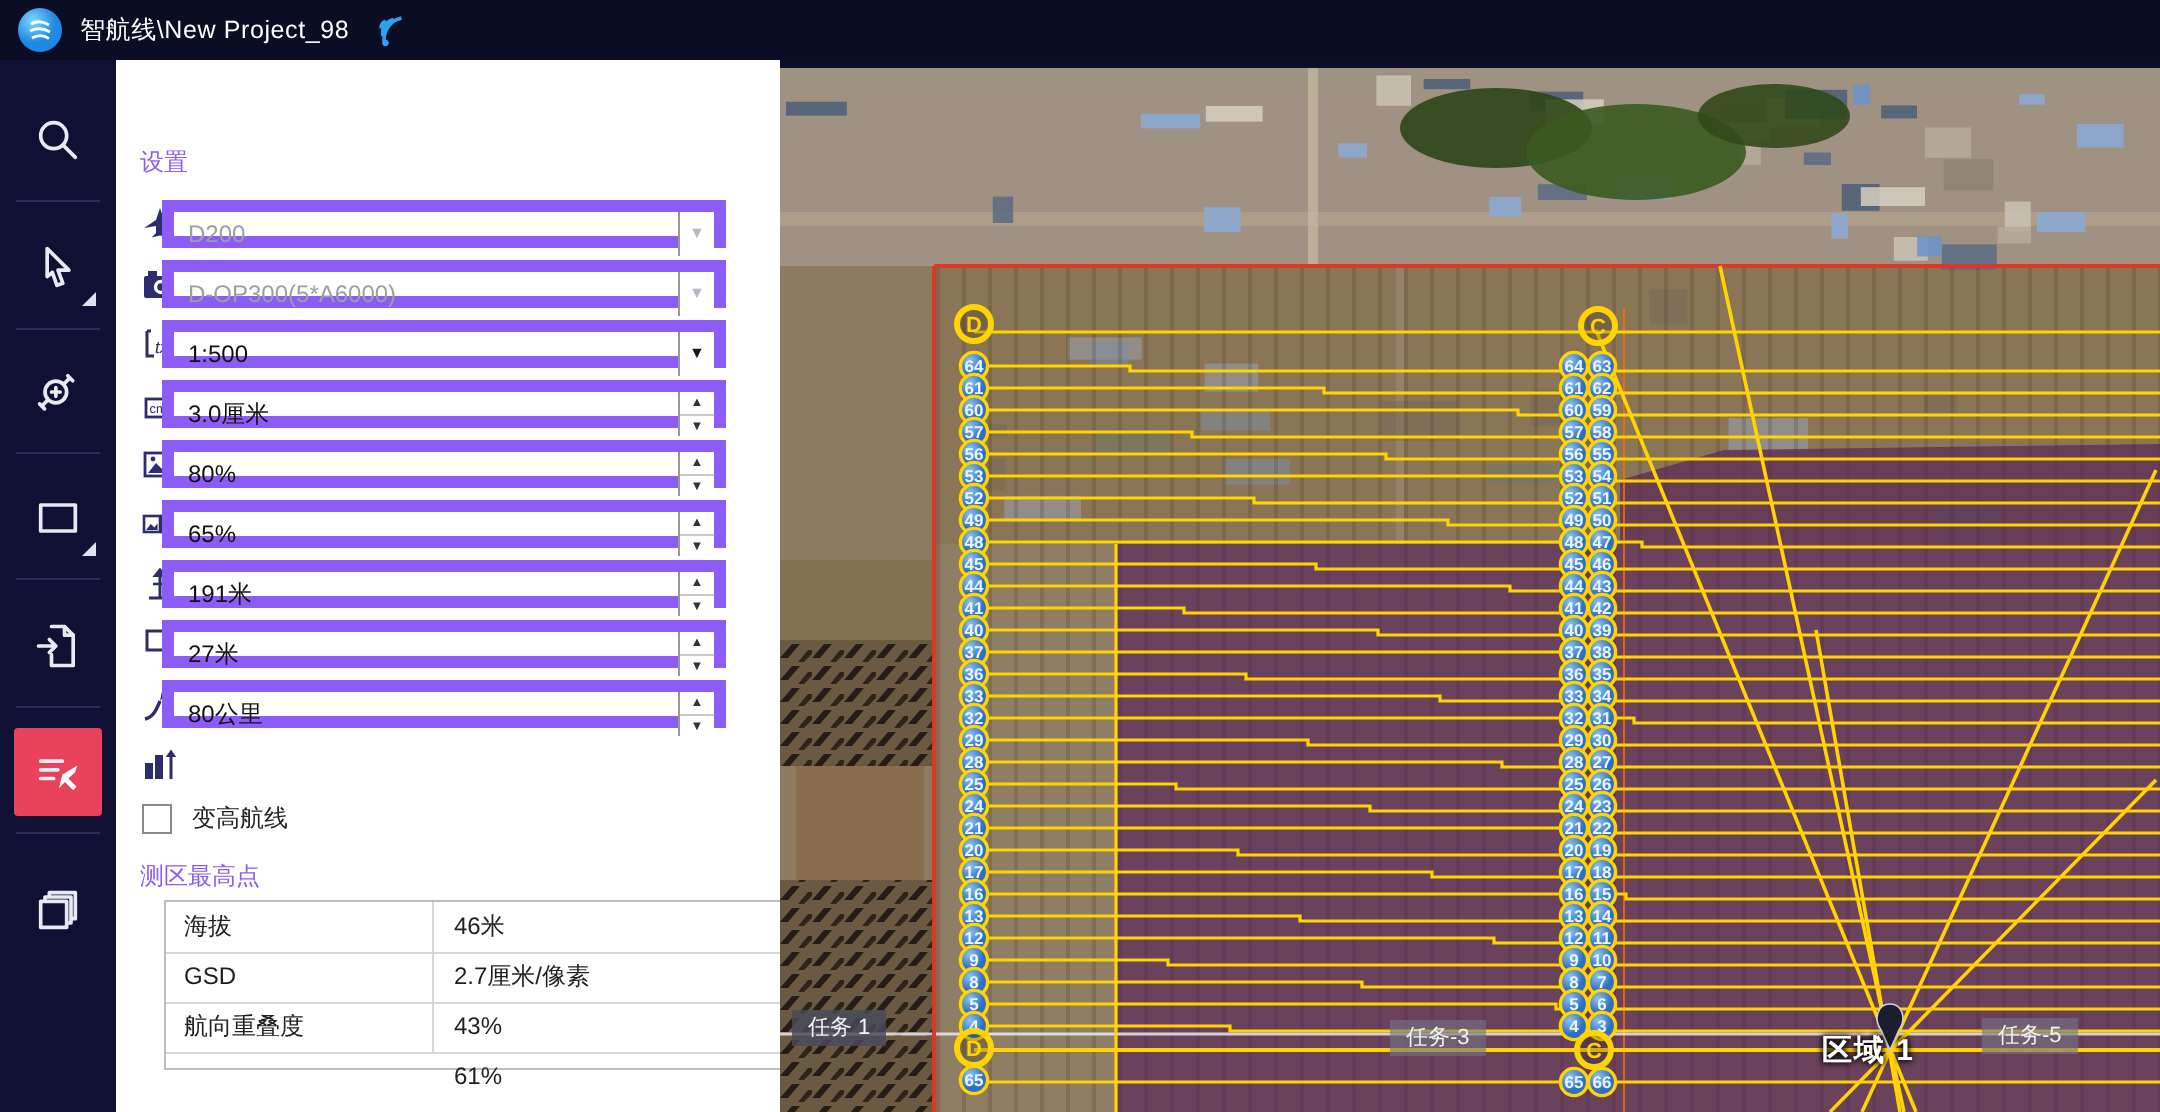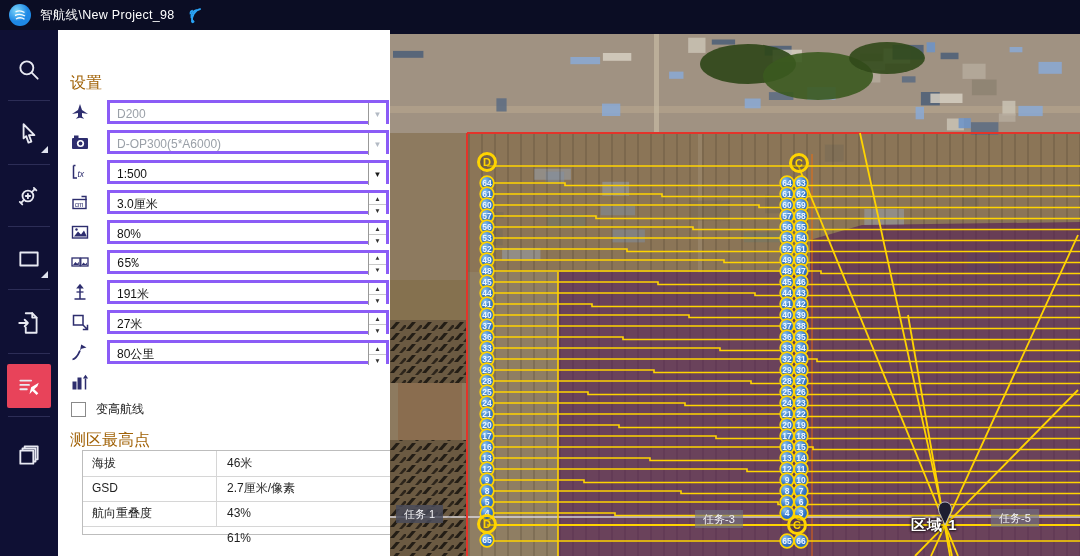--- a/index.html
+++ b/index.html
@@ -22,24 +22,24 @@
     border-left:7px solid transparent;border-bottom:7px solid #dfe2ee;}
   .tsep{position:absolute;left:8px;width:42px;height:1px;background:#2c2d56;}
 
   
   .panel{position:absolute;left:58px;top:30px;width:332px;height:526px;background:#ffffff;z-index:20;}
   .tabs-outer{position:absolute;left:0;top:0;width:332px;height:34px;background:#13153a;}
   .tabs{position:absolute;left:0;top:8px;width:332px;height:26px;display:flex;background:#2287e8;}
   .tab{flex:1;text-align:center;line-height:26px;font-size:12px;color:#ffffff;cursor:pointer;}
   .tab.active{background:#2c3b4d;}
   .pbody{position:absolute;left:0;top:34px;width:332px;height:492px;background:#ffffff;overflow:hidden;}
-  .sec-label{position:absolute;left:12px;font-size:16px;color:#a16207;}
+  .sec-label{position:absolute;left:12px;font-size:12px;color:#8b5cf6;}
   .frow{position:absolute;left:0;width:332px;height:24px;}
   .ficon{position:absolute;left:13px;top:3px;width:18px;height:18px;}
-  .fbox{position:absolute;left:49px;top:0;width:282px;height:24px;border:3px solid #8b5cf6;
+  .fbox{position:absolute;left:23px;top:0;width:282px;height:24px;border:6px solid #8b5cf6;
     background:#ffffff;box-sizing:border-box;}
   .fval{position:absolute;left:7px;top:0;height:22px;line-height:22px;font-size:12px;color:#111111;}
   .fbox.disabled .fval{color:#9aa0a8;}
   .fctrl{position:absolute;right:0;top:0;width:17px;height:22px;border-left:1px solid #999999;
     background:#ffffff;text-align:center;cursor:pointer;}
   .drop-arrow{font-size:8px;line-height:22px;color:#1a1a1a;}
   .fbox.disabled .drop-arrow{color:#b3bac4;}
   .spin span{display:block;height:11px;font-size:6.5px;line-height:11px;color:#333333;}
   .spin span:first-child{border-bottom:1px solid #c9c9c9;}
   .cbrow{position:absolute;left:13px;width:200px;height:18px;}
@@ -213,21 +213,21 @@
                 <circle cx="5.5" cy="6.5" r="1.2" fill="#2d2d6e"></circle>
               </svg></span>
             <div class="fbox">
               <span class="fval">80%</span>
               <span class="fctrl spin">
                 <span>▲</span>
                 <span>▼</span>
               </span>
             </div>
           </div>
-          <div class="frow" style="top: 186px; font-family: Liberation Mono, monospace;">
+          <div class="frow" style="top: 186px;">
             <span class="ficon"><svg width="18" height="18" viewBox="0 0 18 18">
                 <rect x="1" y="5" width="8" height="8" stroke="#2d2d6e" stroke-width="1.3" fill="none"></rect>
                 <path d="M2 12 l2.4 -3 1.8 1.8 1.6 -2 0 3.2 z" fill="#2d2d6e"></path>
                 <rect x="9.8" y="5" width="7.2" height="8" stroke="#2d2d6e" stroke-width="1.3" fill="none"></rect>
                 <path d="M10.5 12 l2 -2.6 1.8 1.8 1.6 -1.8 0 2.6 z" fill="#2d2d6e"></path>
               </svg></span>
             <div class="fbox">
               <span class="fval">65%</span>
               <span class="fctrl spin">
                 <span>▲</span>

